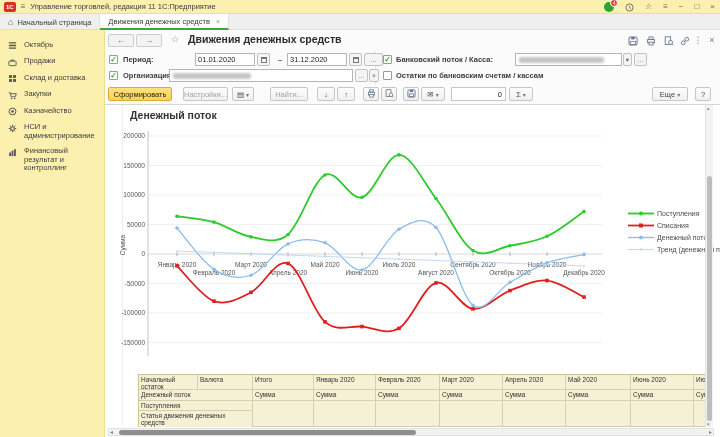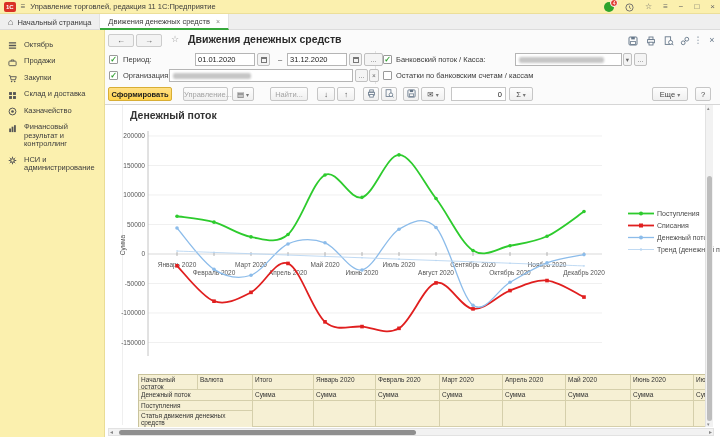--- a/index.html
+++ b/index.html
@@ -34,30 +34,30 @@
   
   .main{position:absolute;left:105px;top:30px;width:615px;height:407px;background:#fbfbfb;}
   .navbtn{position:absolute;top:4px;width:26px;height:13px;border:1px solid #cccccc;background:#f3f3f3;color:#555;text-align:center;line-height:12px;font-size:8px;border-radius:2px;}
   .star{position:absolute;top:4px;color:#9a9a9a;font-size:9px;}
   .rpt-title{position:absolute;left:83px;top:3px;font-size:10.5px;font-weight:bold;color:#2b2b2b;white-space:nowrap;}
   .hdr-ico{position:absolute;top:5px;width:12px;height:12px;color:#67788a;font-size:9px;line-height:11px;text-align:center;}
   .hdr-ico svg{width:10px;height:10px;display:block;margin:1px auto;}
 
   .vdiv{position:absolute;left:270px;top:21px;height:33px;border-left:1px solid #e3e3e3;}
   .cb{position:absolute;width:9px;height:9px;border:1px solid #9a9a9a;background:#fff;border-radius:1px;font-size:8px;line-height:8px;text-align:center;color:#2f9e2f;font-weight:bold;overflow:visible;}
-  .lbl{position:absolute;white-space:nowrap;color:#3c3c3c;}
+  .lbl{position:absolute;white-space:nowrap;color:#3c3c3c;font-weight:bold;}
   .dt{position:absolute;height:13px;border:1px solid #b5b5b5;font-size:7.5px;padding:0 2px;color:#222;background:#fff;width:60px;}
   .calbtn{position:absolute;width:13px;height:13px;border:1px solid #c0c0c0;background:#f4f4f4;border-radius:2px;}
   .calbtn i{position:absolute;left:3px;top:3px;width:6px;height:6px;border:1px solid #777;border-top:2px solid #777;display:block;}
   .mini{position:absolute;height:13px;border:1px solid #c0c0c0;background:#f4f4f4;color:#666;text-align:center;font-size:6.5px;line-height:11px;border-radius:2px;}
   .fld{position:absolute;height:13px;background:#fff;border:1px solid #b5b5b5;overflow:hidden;}
   .blurbar{position:absolute;top:3px;height:6px;background:#c6c6c6;border-radius:2px;filter:blur(1.3px);}
 
   .btn{position:absolute;height:14px;border:1px solid #c6c6c6;background:linear-gradient(#fdfdfd,#f0f0f0);border-radius:2px;font-size:7.5px;color:#444;text-align:center;line-height:13px;white-space:nowrap;}
-  .btn.primary{background:linear-gradient(#ffe086,#ffd34f);border-color:#d8ae35;color:#1a1a1a;font-weight:bold;}
+  .btn.primary{background:linear-gradient(#ffe086,#ffd34f);border-color:#d8ae35;color:#1a1a1a;font-weight:normal;}
   .btn.dis{color:#a3a3a3;}
   .btn .dd{font-size:6px;color:#777;margin-left:2px;}
   .btn svg{width:9px;height:9px;vertical-align:-1px;}
   .num{position:absolute;height:14px;border:1px solid #c6c6c6;text-align:right;font-size:7.5px;padding-right:3px;background:#fff;color:#222;}
 
   
   .content{position:absolute;left:0;top:74px;width:615px;height:333px;background:#fff;border-top:1px solid #d6d6d6;}
   .colline{position:absolute;left:17px;top:0;height:320px;border-left:1px solid #efefef;}
   .chart-title{position:absolute;left:25px;top:4px;font-size:10.5px;font-weight:bold;color:#333;}
   #chart{position:absolute;left:10px;top:0;}
@@ -131,65 +131,65 @@
           <svg viewBox="0 0 10 10">
             <rect x="1" y="3.5" width="8" height="5" rx="0.8" fill="none" stroke="#555" stroke-width="1"></rect>
             <path d="M3.5 3.5V2.2h3v1.3" fill="none" stroke="#555" stroke-width="1"></path>
           </svg>
         </span>
       <span class="sb-lbl">Продажи</span>
     </div>
     <div class="sb-item">
       <span class="sb-ico">
           <svg viewBox="0 0 10 10">
-            <path d="M1 1.8h1.4l1 4.6h4.8l1-3.4H3" fill="none" stroke="#555" stroke-width="1"></path>
-            <circle cx="4" cy="8.4" r="0.9" fill="#555"></circle>
-            <circle cx="7.4" cy="8.4" r="0.9" fill="#555"></circle>
-          </svg>
-        </span>
-      <span class="sb-lbl">Закупки</span>
-    </div>
-    <div class="sb-item">
-      <span class="sb-ico">
-          <svg viewBox="0 0 10 10">
             <rect x="1.2" y="1.2" width="3.2" height="3.2" fill="#555"></rect>
             <rect x="5.6" y="1.2" width="3.2" height="3.2" fill="#555"></rect>
             <rect x="1.2" y="5.6" width="3.2" height="3.2" fill="#555"></rect>
             <rect x="5.6" y="5.6" width="3.2" height="3.2" fill="#555"></rect>
           </svg>
         </span>
       <span class="sb-lbl">Склад и доставка</span>
     </div>
     <div class="sb-item">
       <span class="sb-ico">
           <svg viewBox="0 0 10 10">
+            <path d="M1 1.8h1.4l1 4.6h4.8l1-3.4H3" fill="none" stroke="#555" stroke-width="1"></path>
+            <circle cx="4" cy="8.4" r="0.9" fill="#555"></circle>
+            <circle cx="7.4" cy="8.4" r="0.9" fill="#555"></circle>
+          </svg>
+        </span>
+      <span class="sb-lbl">Закупки</span>
+    </div>
+    <div class="sb-item">
+      <span class="sb-ico">
+          <svg viewBox="0 0 10 10">
             <circle cx="5" cy="5" r="3.8" fill="none" stroke="#555" stroke-width="1.1"></circle>
             <circle cx="5" cy="5" r="1.5" fill="#555"></circle>
           </svg>
         </span>
       <span class="sb-lbl">Казначейство</span>
+    </div>
+    <div class="sb-item">
+      <span class="sb-ico">
+          <svg viewBox="0 0 10 10">
+            <circle cx="5" cy="5" r="2" fill="none" stroke="#555" stroke-width="1.2"></circle>
+            <path d="M5 0.8V2.4M5 7.6V9.2M0.8 5H2.4M7.6 5H9.2M2 2l1.1 1.1M8 8L6.9 6.9M8 2L6.9 3.1M2 8l1.1-1.1" stroke="#555" stroke-width="1.1"></path>
+          </svg>
+        </span>
+      <span class="sb-lbl">НСИ и администрирование</span>
     </div>
     <div class="sb-item">
       <span class="sb-ico">
           <svg viewBox="0 0 10 10">
             <rect x="1.3" y="5" width="2" height="4" fill="#555"></rect>
             <rect x="4" y="3" width="2" height="6" fill="#555"></rect>
             <rect x="6.7" y="1.3" width="2" height="7.7" fill="#555"></rect>
           </svg>
         </span>
       <span class="sb-lbl">Финансовый результат и контроллинг</span>
-    </div>
-    <div class="sb-item">
-      <span class="sb-ico">
-          <svg viewBox="0 0 10 10">
-            <circle cx="5" cy="5" r="2" fill="none" stroke="#555" stroke-width="1.2"></circle>
-            <path d="M5 0.8V2.4M5 7.6V9.2M0.8 5H2.4M7.6 5H9.2M2 2l1.1 1.1M8 8L6.9 6.9M8 2L6.9 3.1M2 8l1.1-1.1" stroke="#555" stroke-width="1.1"></path>
-          </svg>
-        </span>
-      <span class="sb-lbl">НСИ и администрирование</span>
     </div>
   </div>
 
   <div class="main">
 
     <div class="navbtn" style="left:3px;">←</div>
     <div class="navbtn" style="left:31px;">→</div>
     <div class="star" style="left:66px;">☆</div>
     <div class="rpt-title">Движения денежных средств</div>
 
@@ -252,21 +252,21 @@
     <span class="fld" style="left:64px;top:39px;width:184px;">
         <span class="blurbar" style="left:3px;width:78px;"></span>
       </span>
     <span class="mini" style="left:250px;top:39px;width:13px;">...</span>
     <span class="mini" style="left:264px;top:39px;width:10px;">×</span>
 
     <span class="cb" style="left:278px;top:41px;"></span>
     <span class="lbl" style="left:291px;top:41px;">Остатки по банковским счетам / кассам</span>
 
     <div class="btn primary" style="left:3px;top:57px;width:64px;">Сформировать</div>
-    <div class="btn dis" style="left:78px;top:57px;width:45px;">Управление...</div>
+    <div class="btn dis" style="left:78px;top:57px;width:45px;">Настройки...</div>
     <div class="btn" style="left:127px;top:57px;width:22px;"><span>▤</span><span class="dd">▾</span></div>
     <div class="btn dis" style="left:165px;top:57px;width:38px;">Найти...</div>
     <div class="btn" style="left:212px;top:57px;width:18px;">↓</div>
     <div class="btn" style="left:232px;top:57px;width:18px;">↑</div>
     <div class="btn" style="left:258px;top:57px;width:16px;"><svg viewBox="0 0 10 10">
           <rect x="3" y="1" width="4" height="2.4" fill="none" stroke="#67788a" stroke-width="0.9"></rect>
           <rect x="1.6" y="3.6" width="6.8" height="3.2" fill="none" stroke="#67788a" stroke-width="0.9"></rect>
           <rect x="3" y="6.2" width="4" height="2.8" fill="#fff" stroke="#67788a" stroke-width="0.9"></rect>
         </svg></div>
     <div class="btn" style="left:276px;top:57px;width:16px;"><svg viewBox="0 0 10 10">

